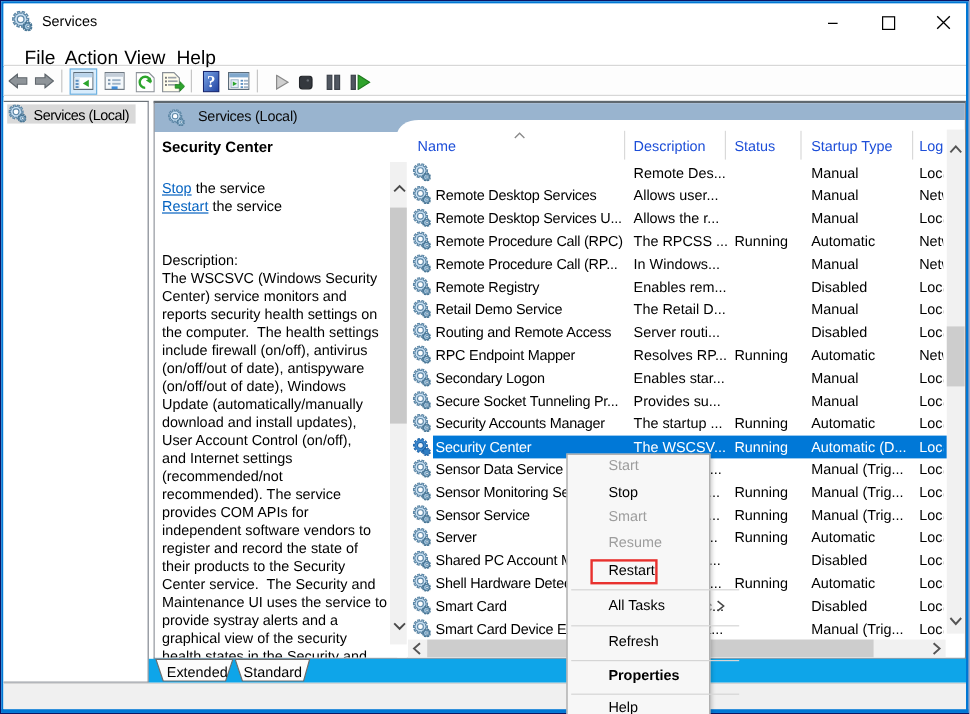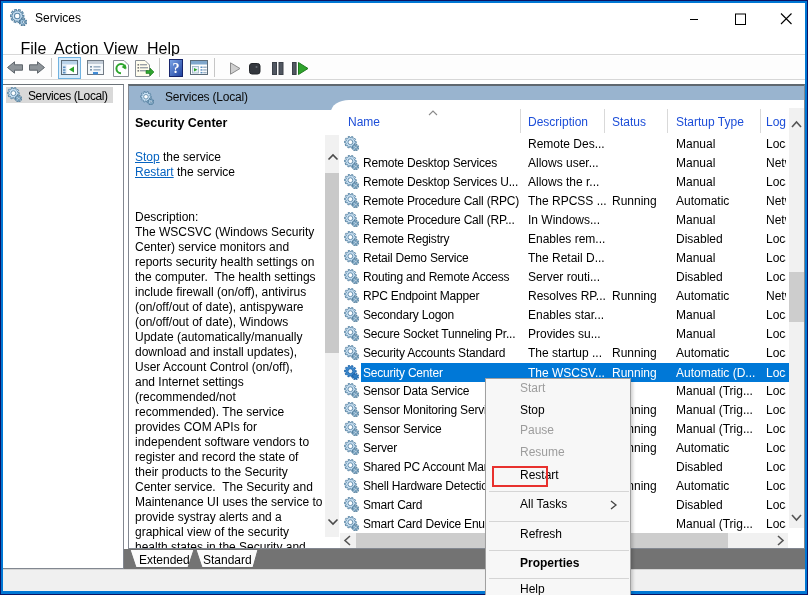--- a/index.html
+++ b/index.html
@@ -33,25 +33,25 @@
 .row .ds{position:absolute;left:188px;top:3px}
 .row .st{position:absolute;left:272px;top:3px}
 .row .su{position:absolute;left:336px;top:3px}
 .row .lg{position:absolute;left:426px;top:3px;width:20px;overflow:hidden}
 .row svg{position:absolute;left:4px;top:2px}
 .sel{background:linear-gradient(90deg,rgba(0,0,0,0) 0 21px,#0078d7 21px 100%);color:#fff}
 
 .sbtrack{background:#f1f1f1}
 .thumbv{position:absolute;background:#cdcdcd}
 
-#tabstrip{position:absolute;left:121px;top:468px;width:681px;height:20px;background:#737373}
+#tabstrip{position:absolute;left:121px;top:468px;width:681px;height:20px;background:#0ea5e9}
 
 #status{position:absolute;left:0;top:488px;width:802px;height:22px;background:#f0f0f0;border-top:1px solid #d5d5d5}
 
-#menu{position:absolute;left:485px;top:378px;width:146px;height:217px;background:#f7f7f7;border:1px solid #a0a0a0;border-bottom:none;box-shadow:2px 2px 3px rgba(0,0,0,0.18);z-index:50}
+#menu{position:absolute;left:472px;top:378px;width:120px;height:217px;background:#f7f7f7;border:1px solid #a0a0a0;border-bottom:none;box-shadow:2px 2px 3px rgba(0,0,0,0.18);z-index:50}
 .mi{position:absolute;left:34px;font-size:12px;color:#000;white-space:nowrap}
 .mi.dis{color:#9d9d9d}
 .msep{position:absolute;left:3px;width:140px;height:1px;background:#d5d5d5}
 #redbox{position:absolute;left:492px;top:466px;width:56px;height:21px;border:2px solid #e8312e;z-index:60}
 </style></head>
 <body>
 <div id="frame"></div>
 <div id="frame2"></div>
 <svg width="0" height="0" style="position:absolute">
 <defs>
@@ -331,21 +331,21 @@
             <span class="nm">Secure Socket Tunneling Pr...</span>
             <span class="ds">Provides su...</span>
             <span class="st"></span>
             <span class="su">Manual</span>
             <span class="lg">Local Syste...</span>
           </div>
       <div class="row" style="top:243px">
             <svg width="15" height="15" viewBox="0 0 16 16">
               <use href="#gear"></use>
             </svg>
-            <span class="nm">Security Accounts Standard</span>
+            <span class="nm">Security Accounts Manager</span>
             <span class="ds">The startup ...</span>
             <span class="st">Running</span>
             <span class="su">Automatic</span>
             <span class="lg">Local Syste...</span>
           </div>
       <div class="row sel" style="top:263px">
             <svg width="15" height="15" viewBox="0 0 16 16">
               <use href="#gearsel"></use>
             </svg>
             <span class="nm">Security Center</span>
@@ -462,21 +462,21 @@
     </svg>
     <span class="abs" style="left:15px;top:4px;font-size:12px">Extended</span>
     <span class="abs" style="left:79px;top:4px;font-size:12px">Standard</span>
   </div>
   <div id="status"></div>
 </div>
 
 <div id="menu">
   <div class="mi dis" style="top:2px">Start</div>
   <div class="mi" style="top:24px">Stop</div>
-  <div class="mi dis" style="top:44px">Pause</div>
+  <div class="mi dis" style="top:44px">Smart</div>
   <div class="mi dis" style="top:66px">Resume</div>
   <div class="mi" style="top:89px">Restart</div>
   <div class="msep" style="top:112px"></div>
   <div class="mi" style="top:118px">All Tasks</div>
   <svg class="abs" style="left:122px;top:120px" width="10" height="12">
       <path d="M3,2 L8,6 L3,10" fill="none" stroke="#444" stroke-width="1.3"></path>
     </svg>
   <div class="msep" style="top:142px"></div>
   <div class="mi" style="top:148px">Refresh</div>
   <div class="msep" style="top:171px"></div>

